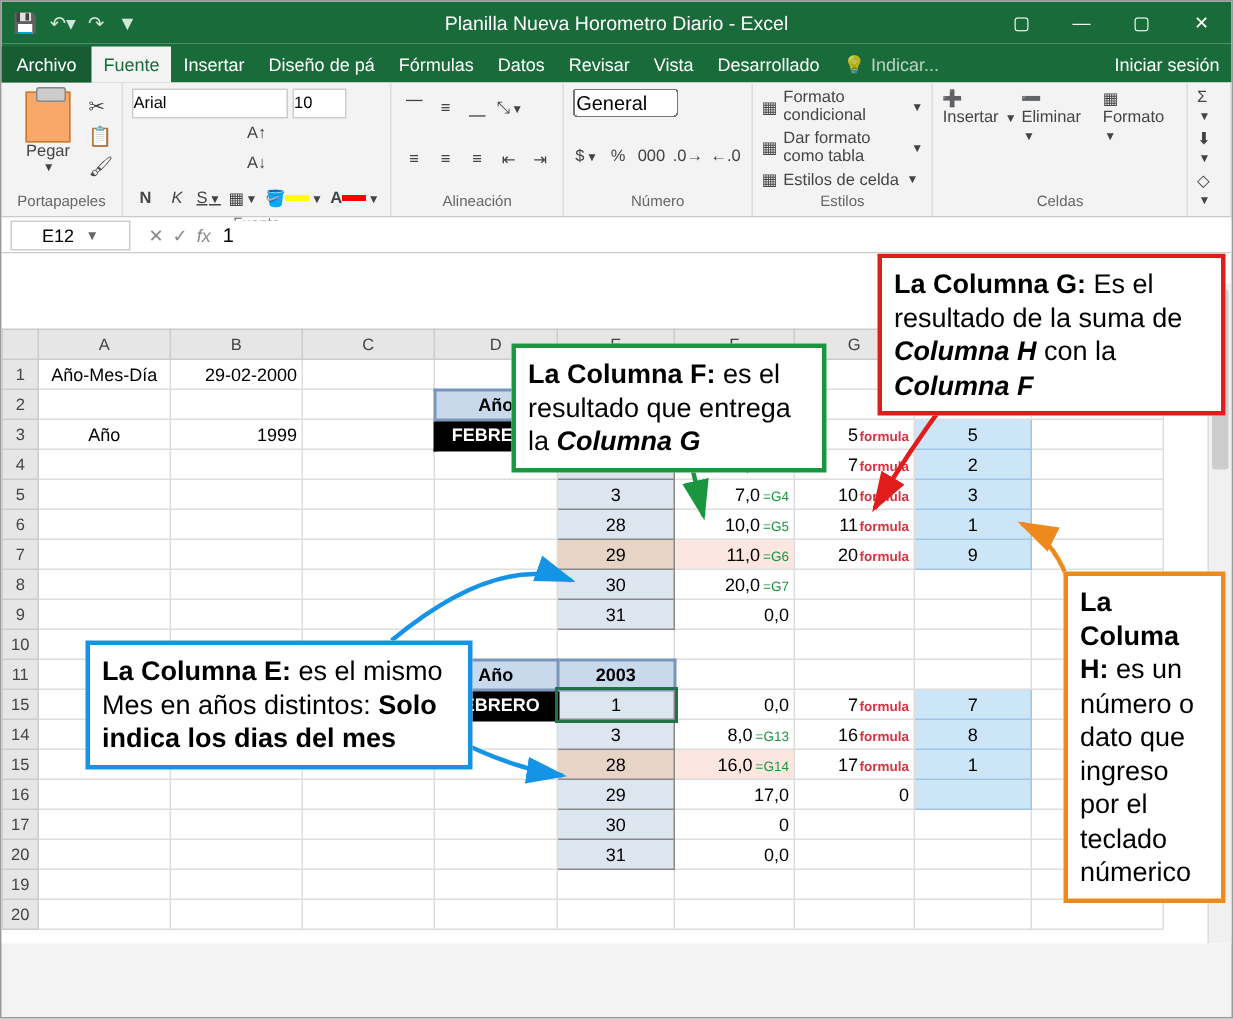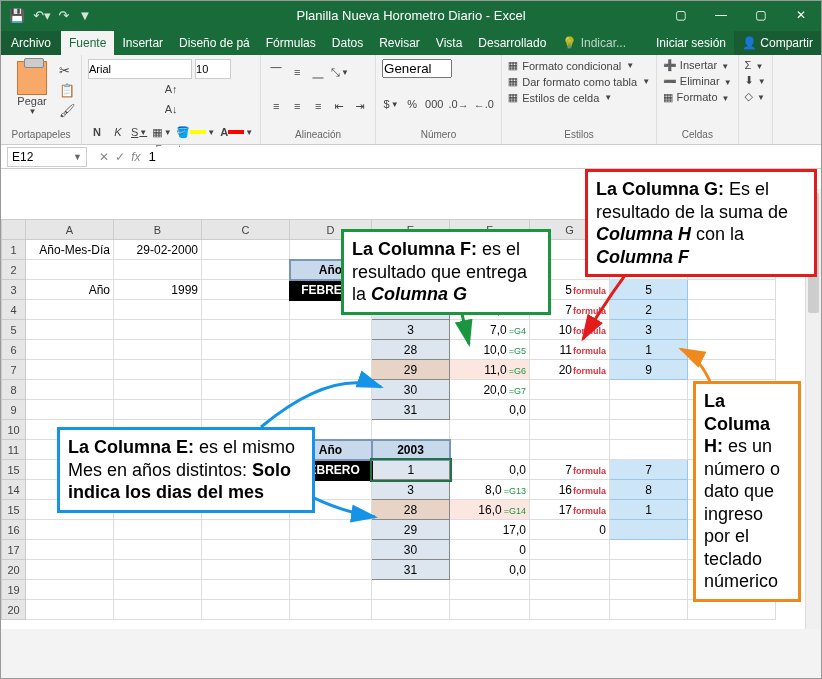--- a/index.html
+++ b/index.html
@@ -29,50 +29,50 @@
   .brush:before{content:"🖌";font-size:13px}
   .fontbox select,.fontbox input{font-size:11px;height:20px;border:1px solid #ccc;background:#fff}
   .btnrow{display:flex;gap:3px;margin-top:3px}
   .rbtn{min-width:18px;height:20px;border:1px solid transparent;display:flex;align-items:center;justify-content:center;font-size:11px}
   .bold{font-weight:bold}
   .ital{font-style:italic}
   .und{text-decoration:underline}
   .colorsw{width:16px;height:4px;display:block}
   .dd{font-size:8px;margin-left:1px}
   .namebar{height:24px;background:#fff;border-bottom:1px solid #ccc;display:flex;align-items:center;font-size:12px}
-  .namebox{width:80px;border:1px solid #ccc;height:20px;margin:2px 6px;padding:0 4px;display:flex;align-items:center}
+  .namebox{width:80px;border:1px solid #ccc;height:20px;margin:2px 6px;padding:0 20px;display:flex;align-items:center}
   .ddarr{font-size:9px;color:#666;margin-left:auto}
   .fxbtns{display:flex;gap:6px;color:#888;margin:0 6px}
   .fxlabel{font-style:italic;color:#888;margin-right:4px}
   .fxinput{flex:1;border:none;height:20px;padding:0 4px}
   .grid-area{position:relative;background:#fff;height:460px;overflow:hidden}
   table.sheet{border-collapse:collapse;font-size:12px;font-family:Arial}
   .colhdr th{background:#e6e6e6;border:1px solid #ccc;font-weight:normal;color:#444;height:20px;font-size:11px}
   .rowhdr{background:#e6e6e6;border:1px solid #ccc;text-align:center;color:#444;width:24px;font-size:11px}
   td{border:1px solid #ddd;height:20px;padding:0 3px;text-align:right;white-space:nowrap}
-  td.l{text-align:right}
+  td.l{text-align:center}
   td.c{text-align:center}
   .colA{width:88px}.colB{width:88px}.colC{width:88px}.colD{width:82px}.colE{width:78px}.colF{width:80px}.colG{width:80px}.colH{width:78px}.colI{width:88px}
   .yrhead{background:#c9d9ec;border:2px solid #7a95b8 !important;font-weight:bold}
   .febcell{background:#000;color:#fff;font-weight:bold;text-align:center;border:2px solid #000 !important}
   .daycell{background:#dde6ef;border:1px solid #888 !important;text-align:center}
   .day29{background:#e8d4c7}
   .selcell{outline:2px solid #217346}
   .hsel{background:#cde6f7;border:1px solid #9cc5e6 !important}
   .gformula{color:#1a9640;font-size:9px;padding-left:2px}
   .rformula{color:#d9333f;font-size:9px;font-weight:bold;padding-left:1px}
   .callout{position:absolute;background:#fff;font-size:18px;padding:6px 8px;line-height:1.25;z-index:20}
   .co-red{border:3px solid #e21b1b;width:232px;right:4px;top:0}
   .co-green{border:3px solid #1a9640;width:210px;left:340px;top:60px}
   .co-blue{border:3px solid #1593e6;width:258px;left:56px;top:258px}
-  .co-orange{border:3px solid #ee8a1d;width:108px;right:20px;top:212px}
+  .co-orange{border:3px solid #ee8a1d;width:108px;right:4px;top:212px}
   svg.arrows{position:absolute;left:0;top:0;pointer-events:none;z-index:15}
   .styles-list{display:flex;flex-direction:column;gap:3px;font-size:11px}
   .styles-list div{display:flex;align-items:center;gap:4px}
-  .cellsicons{display:flex;flex-direction:column;gap:3px;font-size:11px}
+  .cellsicons{display:flex;flex-direction:row;gap:3px;font-size:11px}
   .scrollbar-v{position:absolute;right:0;top:20px;bottom:0;width:16px;background:#f0f0f0;border-left:1px solid #ddd}
   .scrollbar-v .thumb{position:absolute;left:2px;right:2px;top:4px;height:120px;background:#cdcdcd;border-radius:2px}
 
   .fsel{width:104px}
   .ssel{width:36px}
   .gsel{width:70px}
   .three-col{display:flex;flex-direction:column;gap:3px}
 </style>
 </head>
 <body>
@@ -99,21 +99,20 @@
   <div class="rtab">Insertar</div>
   <div class="rtab">Diseño de pá</div>
   <div class="rtab">Fórmulas</div>
   <div class="rtab">Datos</div>
   <div class="rtab">Revisar</div>
   <div class="rtab">Vista</div>
   <div class="rtab">Desarrollado</div>
   <div class="rtab" style="opacity:.7">💡 <span>Indicar...</span></div>
   <div class="rspacer"></div>
   <div class="rtab">Iniciar sesión</div>
-  <div class="rtab share">👤 <span>Compartir</span></div>
 </div>
 
 <div class="ribbon">
   <div class="rgroup" style="display:flex">
     <div style="display:flex">
       <div class="paste-big">
         <div class="paste-ico"></div>
         <div>Pegar</div>
         <div class="dd">▼</div>
       </div>

